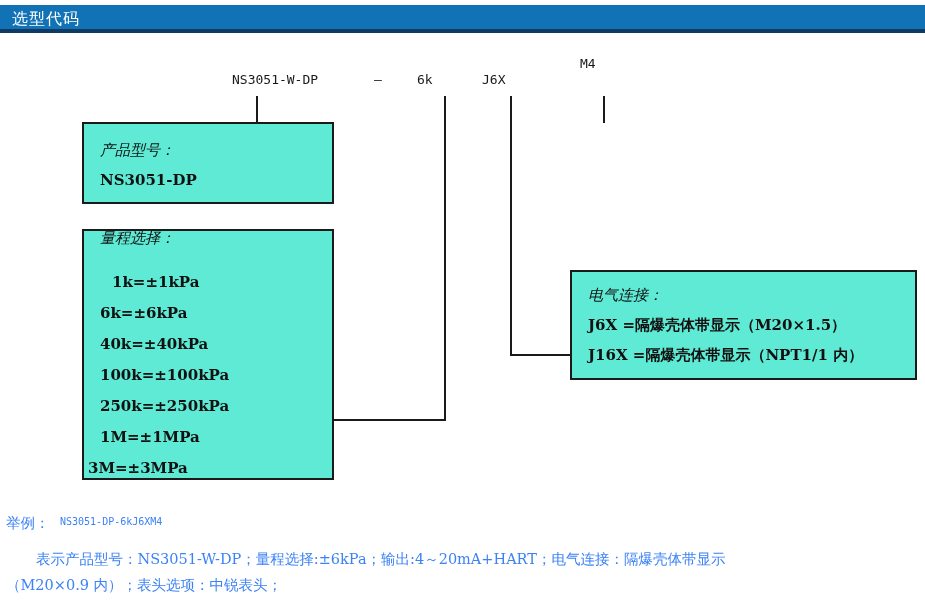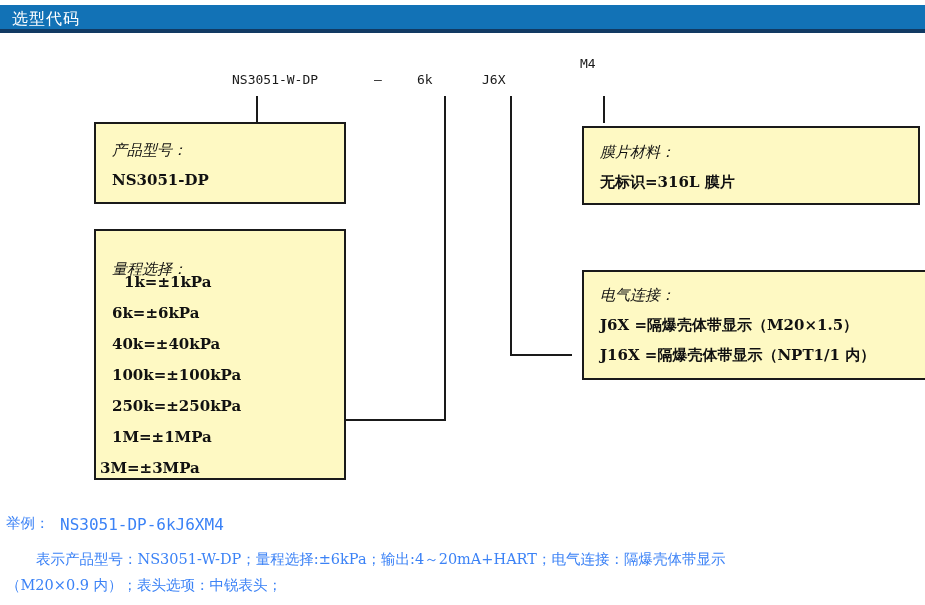--- a/index.html
+++ b/index.html
@@ -32,22 +32,21 @@
 
   
   .ln { position: absolute; background: #1a1a1a; }
   .vl { width: 2px; }
   .hl { height: 2px; }
 
   
   .box {
     position: absolute;
     border: 2px solid #1a1a1a;
-    background: #fef9c3;
-    margin-left: 12px;
+    background: #5eead4;
   }
   .bx-head {
     font-family: "DejaVu Sans", "Liberation Sans", sans-serif;
     font-style: italic;
     font-size: 15px;
     color: #111;
     white-space: nowrap;
     line-height: 1.0;
   }
   .bx-line {
@@ -64,21 +63,21 @@
   .note {
     position: absolute;
     font-family: "DejaVu Serif", "Liberation Serif", serif;
     font-size: 14.5px;
     color: #3b82f6;
     white-space: nowrap;
     line-height: 1.0;
   }
   .note-mono {
     font-family: "DejaVu Sans Mono", "Liberation Mono", monospace;
-    font-size: 16px;
+    font-size: 10px;
   }
 </style>
 </head>
 <body>
 
 <div id="root">
 
   <div class="header-bar">
     <div class="header-title">选型代码</div>
   </div>
@@ -100,34 +99,30 @@
   <div class="ln hl" style="left:510px; top:354px; width:62px;"></div>
 
   <div class="ln vl" style="left:603px; top:96px;  height:27px;"></div>
 
   <div class="box" style="left:82px; top:122px; width:252px; height:82px;">
     <div class="bx-inner bx-head" style="left:16px; top:19px;">产品型号：</div>
     <div class="bx-inner bx-line" style="left:16px; top:49px;">NS3051-DP</div>
   </div>
 
   <div class="box" style="left:82px; top:229px; width:252px; height:251px;">
-    <div class="bx-inner bx-head" style="left:16px; top:31px;">量程选择：</div>
+    <div class="bx-inner bx-head" style="left:16px; top:0;">量程选择：</div>
     <div class="bx-inner bx-line" style="left:28px; top:44px;">1k=±1kPa</div>
     <div class="bx-inner bx-line" style="left:16px; top:75px;">6k=±6kPa</div>
     <div class="bx-inner bx-line" style="left:16px; top:106px;">40k=±40kPa</div>
     <div class="bx-inner bx-line" style="left:16px; top:137px;">100k=±100kPa</div>
     <div class="bx-inner bx-line" style="left:16px; top:168px;">250k=±250kPa</div>
     <div class="bx-inner bx-line" style="left:16px; top:199px;">1M=±1MPa</div>
     <div class="bx-inner bx-line" style="left:4px; top:230px;text-align:right;">3M=±3MPa</div>
   </div>
 
-  <div class="box" style="left:570px; top:126px; width:338px; height:79px;">
-    <div class="bx-inner bx-head" style="left:16px; top:17px;">膜片材料：</div>
-    <div class="bx-inner bx-line" style="left:16px; top:47px;">无标识=316L 膜片</div>
-  </div>
 
   <div class="box" style="left:570px; top:270px; width:347px; height:110px;">
     <div class="bx-inner bx-head" style="left:16px; top:16px;">电气连接：</div>
     <div class="bx-inner bx-line" style="left:16px; top:46px;">J6X =隔爆壳体带显示（M20×1.5）</div>
     <div class="bx-inner bx-line" style="left:16px; top:76px;">J16X =隔爆壳体带显示（NPT1/1 内）</div>
   </div>
 
   <div class="note" style="left:6px; top:516px;">举例：</div>
   <div class="note note-mono" style="left:60px; top:517px;">NS3051-DP-6kJ6XM4</div>
   <div class="note" style="left:36px; top:552px;">表示产品型号：NS3051-W-DP；量程选择:±6kPa；输出:4～20mA+HART；电气连接：隔爆壳体带显示</div>

